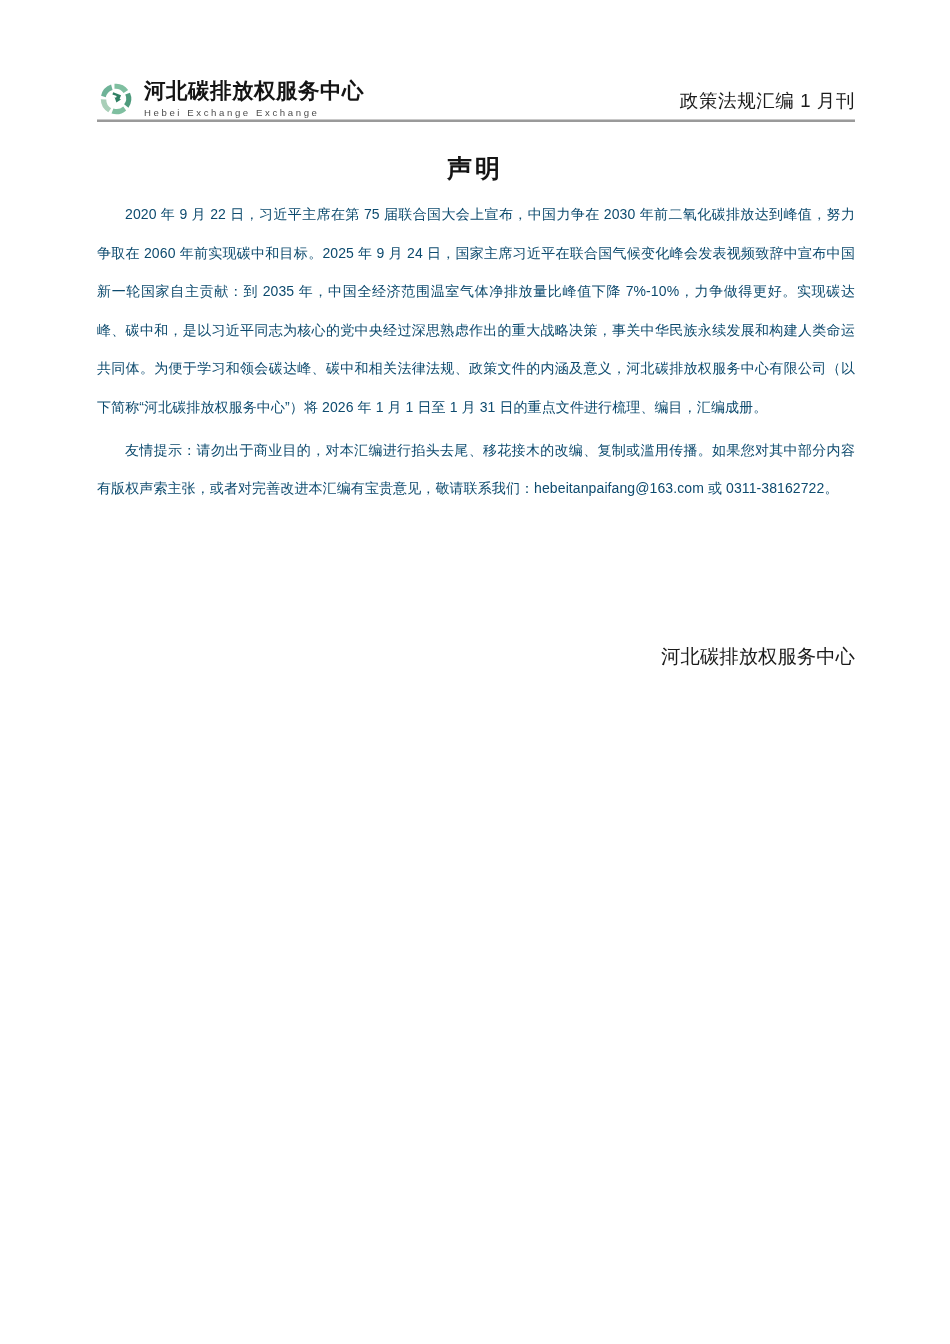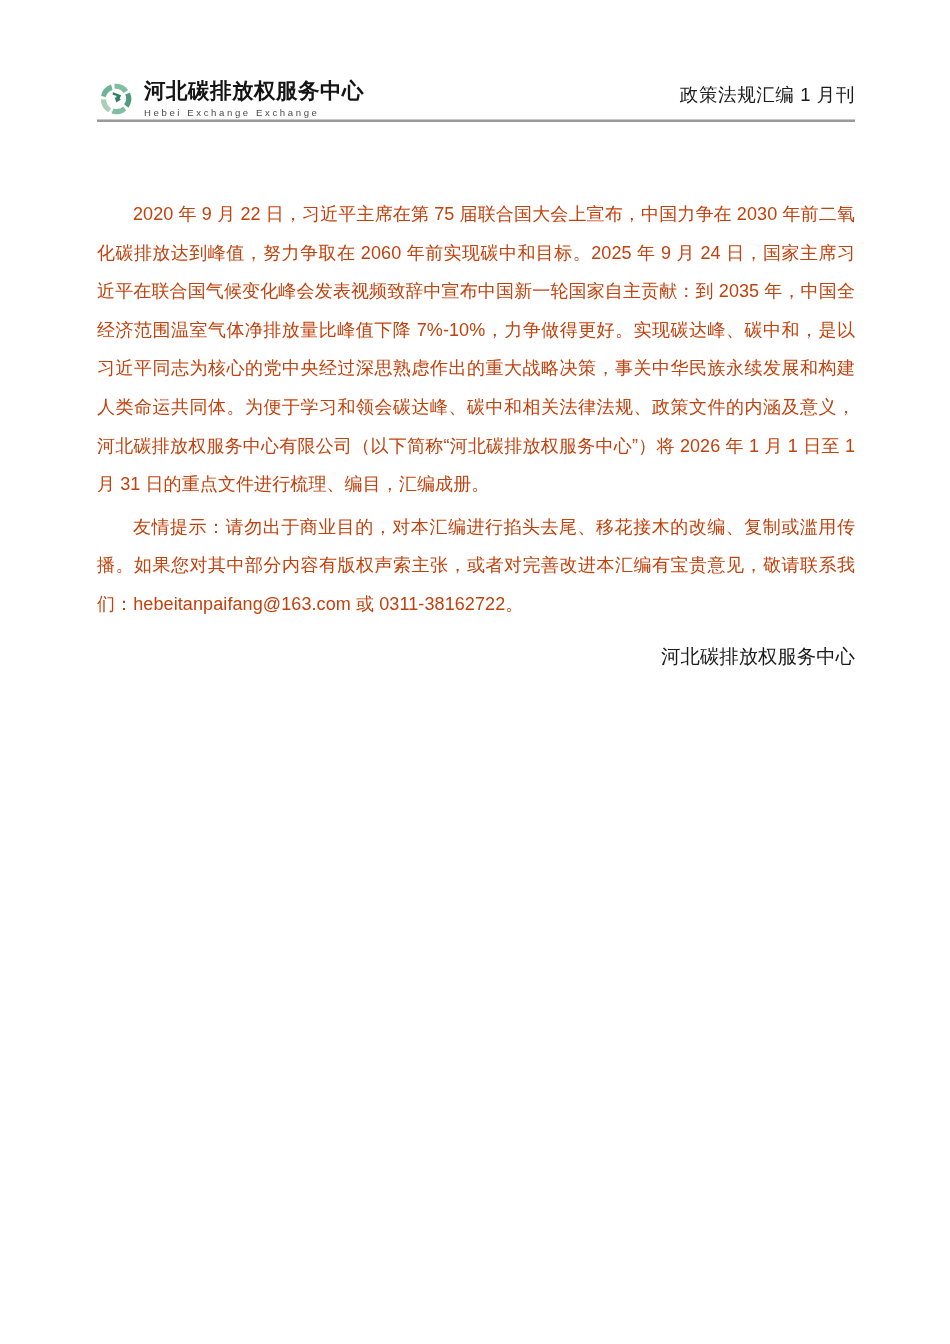--- a/index.html
+++ b/index.html
@@ -72,21 +72,21 @@
     color: #4c4c4c;
     margin-top: 4px;
     line-height: 1;
     font-family: "Liberation Sans", "DejaVu Sans", sans-serif;
   }
 
   .header-right {
     font-size: 18.5px;
     color: #1a1a1a;
     letter-spacing: 0.6px;
-    padding-bottom: 13px;
+    padding-bottom: 7px;
     white-space: nowrap;
   }
 
   .header-rule {
     position: absolute;
     left: 97px;
     top: 119px;
     width: 758px;
     height: 3px;
     background: #9a9a9a;
@@ -108,23 +108,23 @@
   }
 
   .content {
     position: absolute;
     left: 97px;
     top: 195px;
     width: 758px;
   }
 
   .para {
-    font-size: 18px;
+    font-size: 14px;
     line-height: 38.6px;
-    color: #c2410c;
+    color: #0c4a6e;
     text-align: justify;
     text-justify: inter-ideograph;
     text-indent: 2em;
     margin: 0 0 4px 0;
     letter-spacing: 0.1px;
     word-break: break-all;
   }
 
   .para:last-of-type { margin-bottom: 0; }
 
@@ -165,20 +165,21 @@
         <div class="brand-cn">河北碳排放权服务中心</div>
         <div class="brand-en">Hebei Exchange Exchange</div>
       </div>
     </div>
 
     <div class="header-right">政策法规汇编 1 月刊</div>
   </div>
 
   <div class="header-rule"></div>
 
+  <div class="doc-title">声明</div>
 
   <div class="content">
     <p class="para">2020 年 9 月 22 日，习近平主席在第 75 届联合国大会上宣布，中国力争在 2030 年前二氧化碳排放达到峰值，努力争取在 2060 年前实现碳中和目标。2025 年 9 月 24 日，国家主席习近平在联合国气候变化峰会发表视频致辞中宣布中国新一轮国家自主贡献：到 2035 年，中国全经济范围温室气体净排放量比峰值下降 7%-10%，力争做得更好。实现碳达峰、碳中和，是以习近平同志为核心的党中央经过深思熟虑作出的重大战略决策，事关中华民族永续发展和构建人类命运共同体。为便于学习和领会碳达峰、碳中和相关法律法规、政策文件的内涵及意义，河北碳排放权服务中心有限公司（以下简称“河北碳排放权服务中心”）将 2026 年 1 月 1 日至 1 月 31 日的重点文件进行梳理、编目，汇编成册。</p>
     <p class="para">友情提示：请勿出于商业目的，对本汇编进行掐头去尾、移花接木的改编、复制或滥用传播。如果您对其中部分内容有版权声索主张，或者对完善改进本汇编有宝贵意见，敬请联系我们：hebeitanpaifang@163.com 或 0311-38162722。</p>
   </div>
 
   <div class="signature">河北碳排放权服务中心</div>
 
 </div>
 

